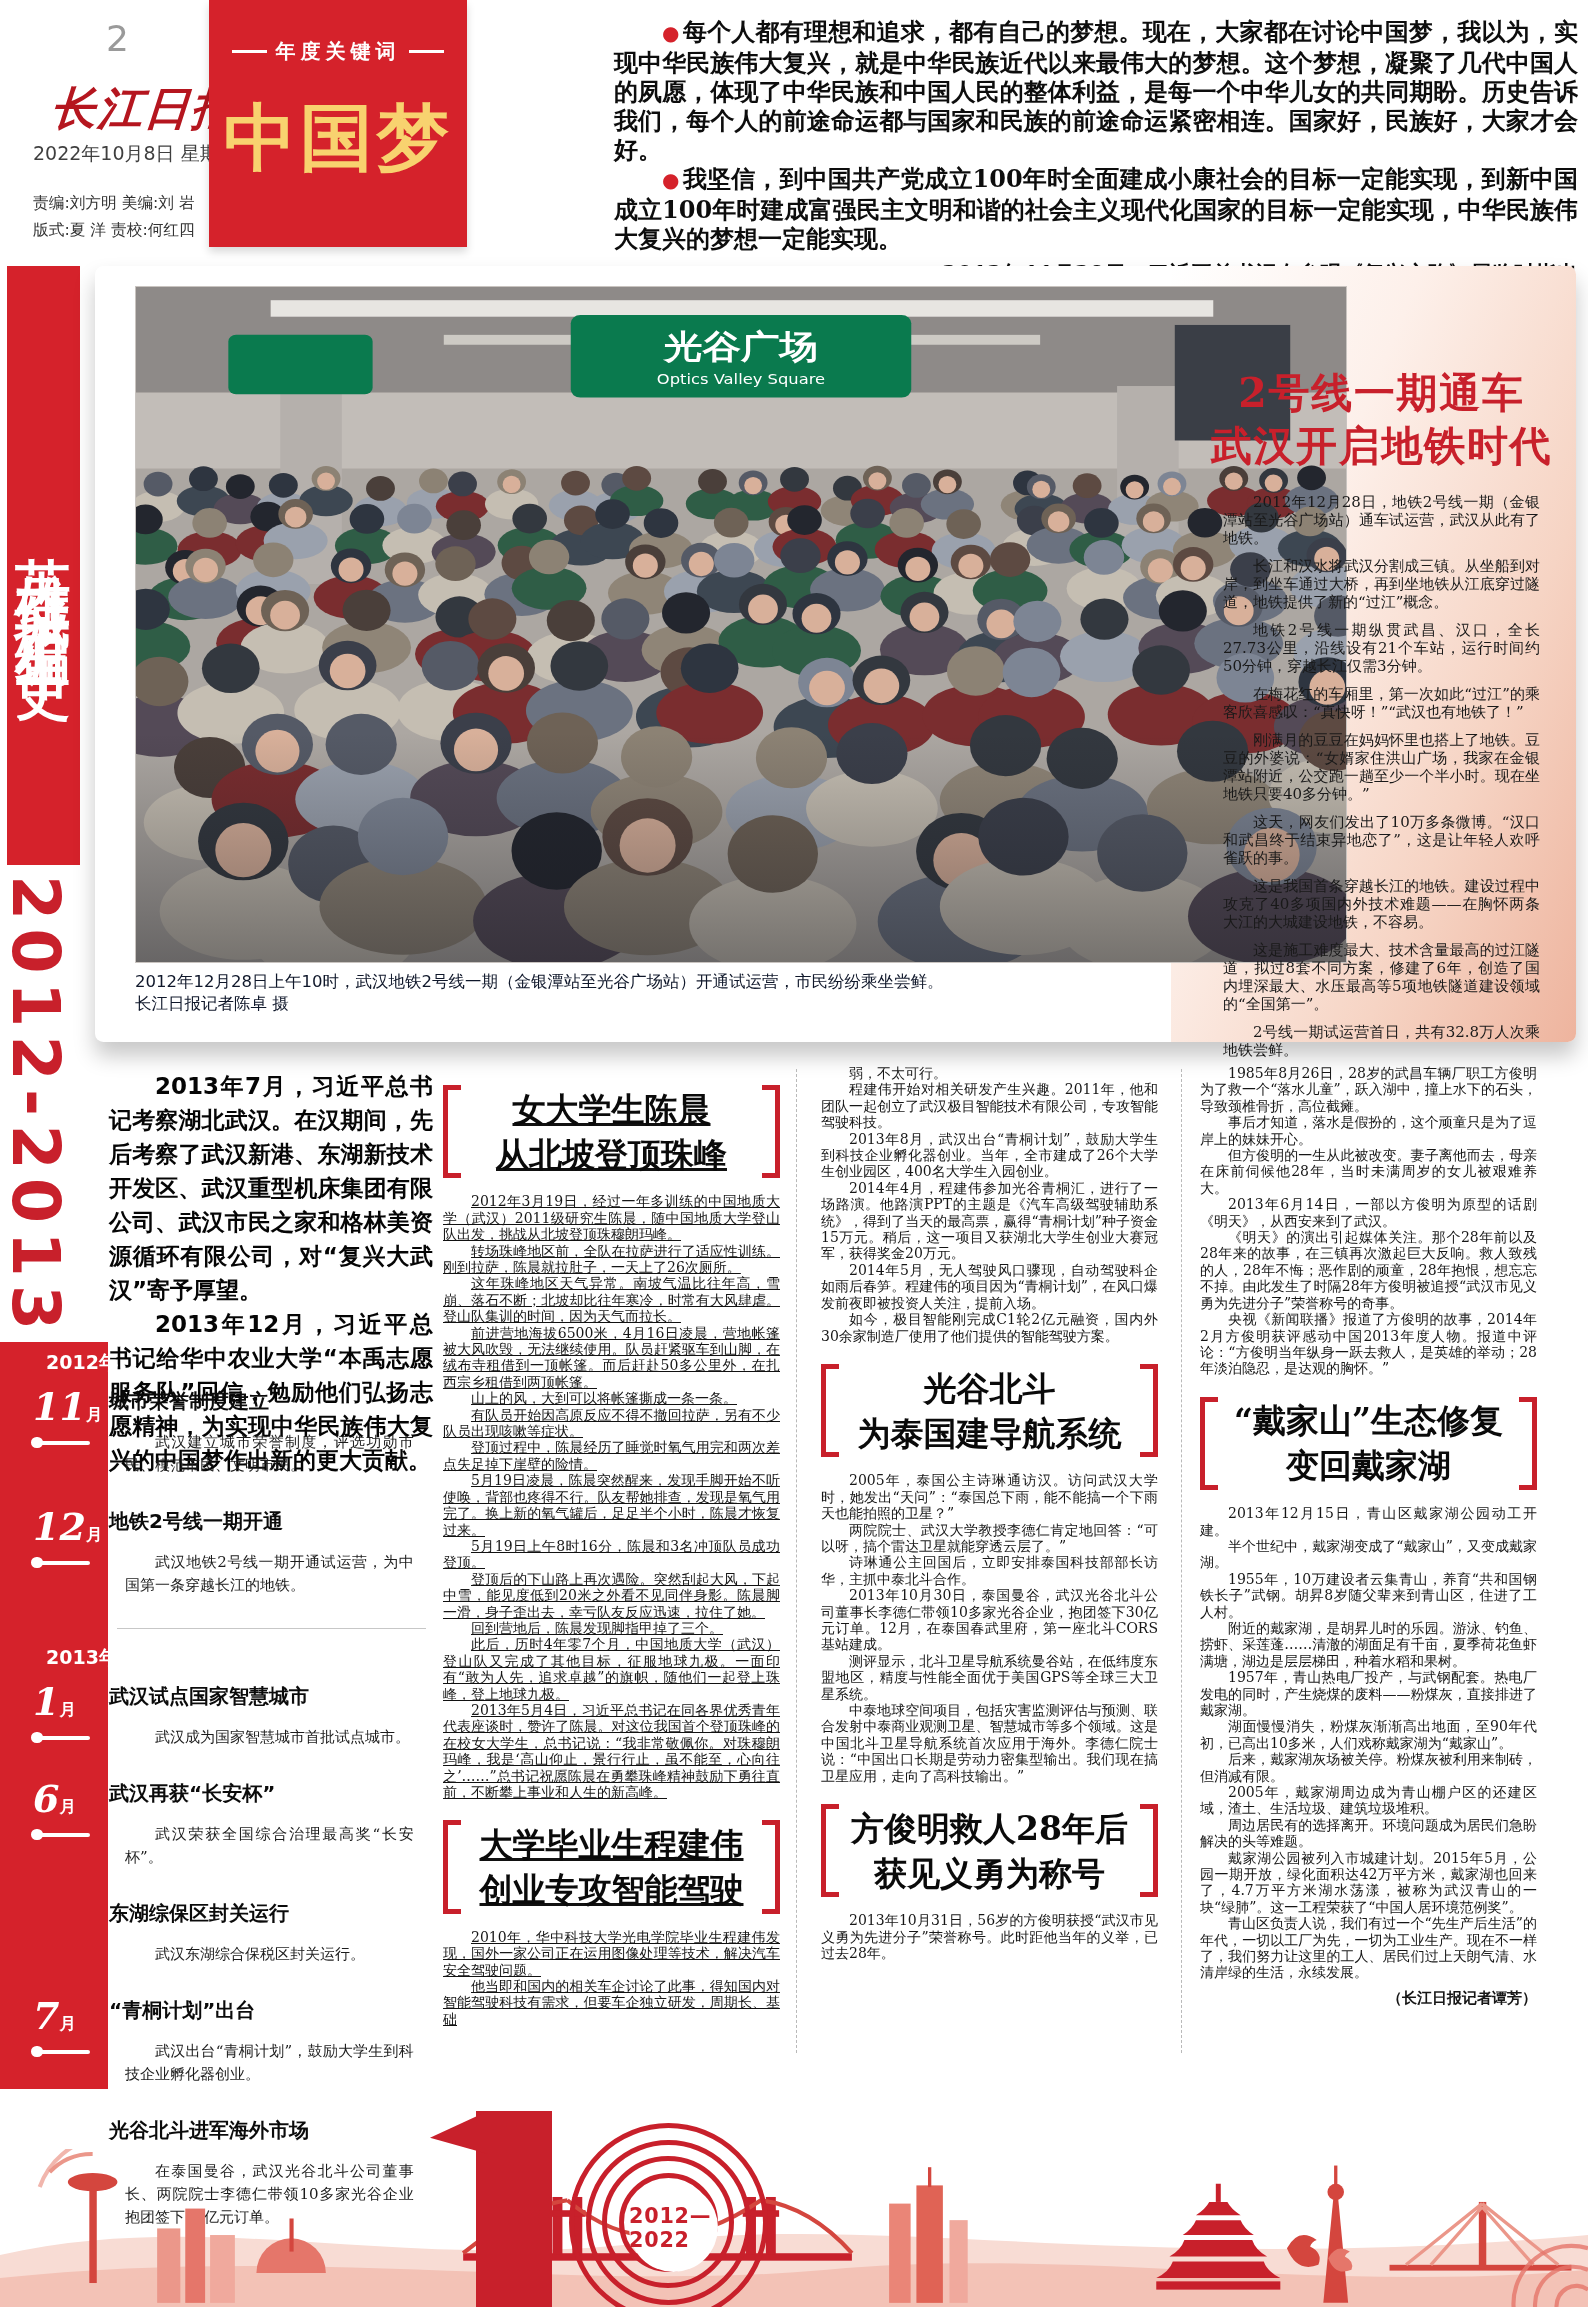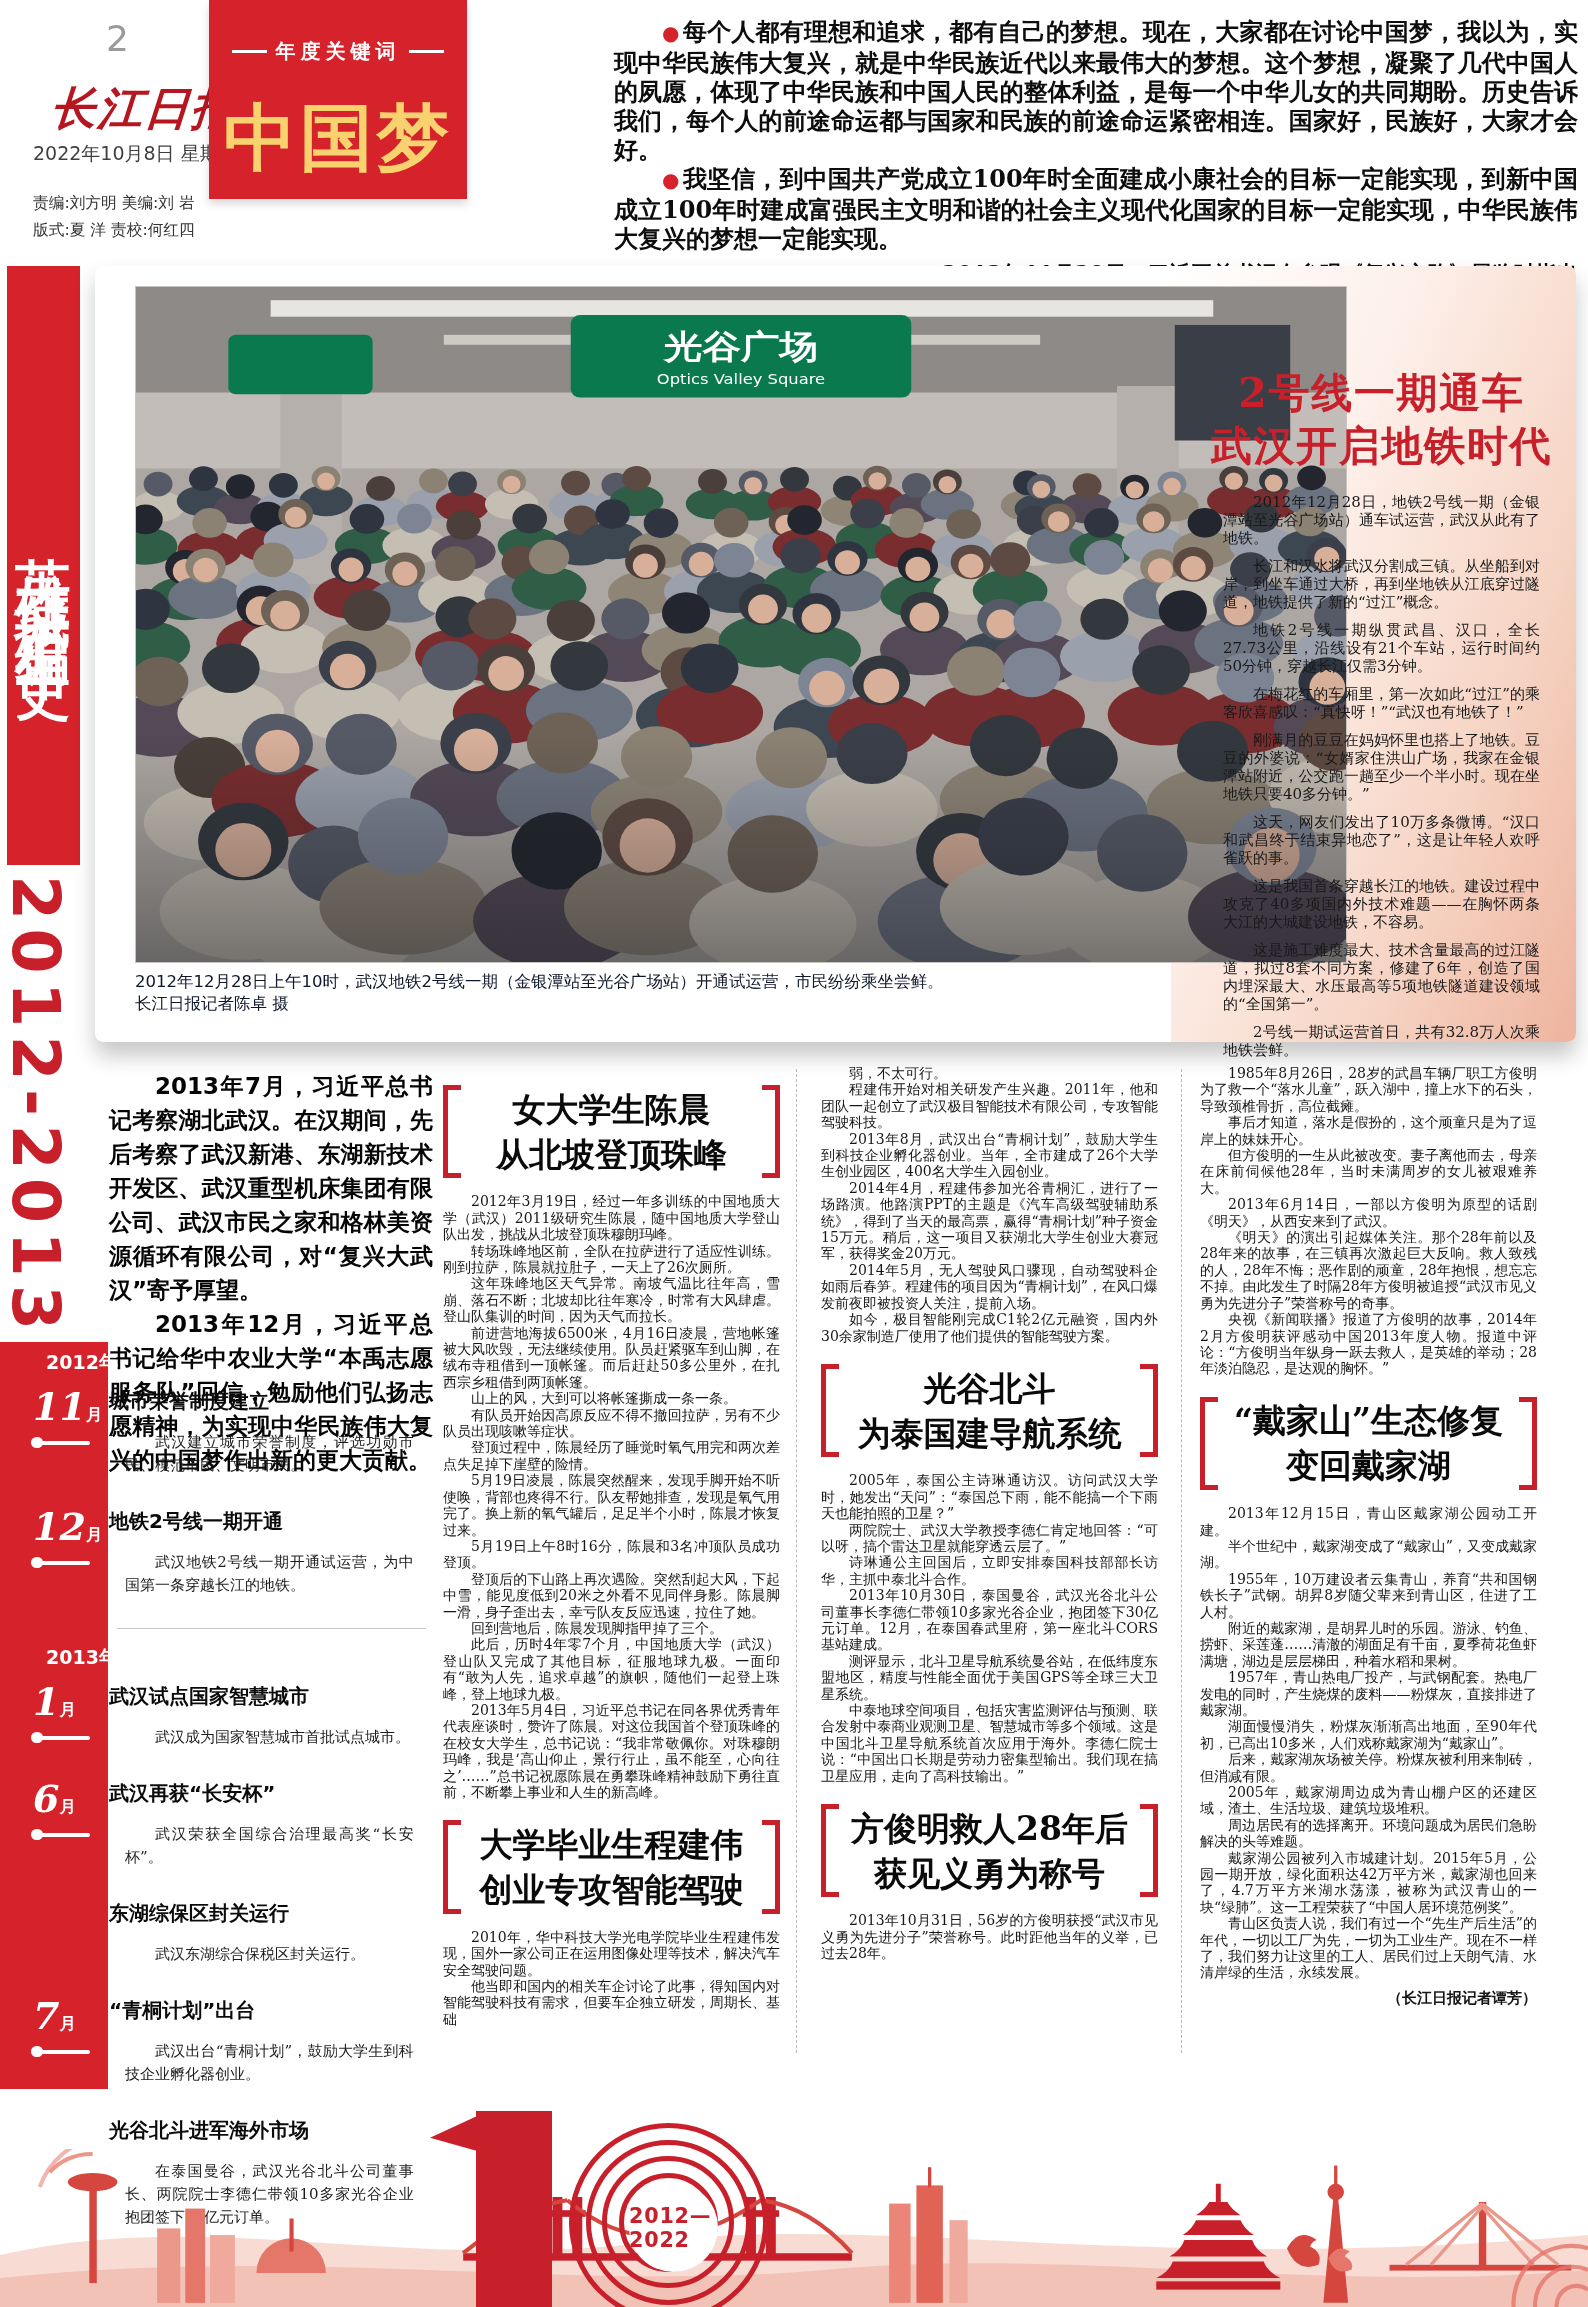--- a/index.html
+++ b/index.html
@@ -7,21 +7,21 @@
        font-family:"DejaVu Serif",serif;color:#111;}
   [data-name]{box-sizing:border-box;}
 
   
   .page-num{position:absolute;left:106px;top:18px;font:36px "DejaVu Sans",sans-serif;color:#9a9a9a;}
   .masthead{position:absolute;left:51px;top:79px;font:bold 45px "DejaVu Serif",serif;color:#b5161f;
             font-style:italic;letter-spacing:1.7px;transform:skewX(-4deg);}
   .issue-date{position:absolute;left:33px;top:141px;font:19px "DejaVu Sans",sans-serif;color:#3f3f3f;}
   .credits{position:absolute;left:33px;top:189px;font:15.7px/27px "DejaVu Sans",sans-serif;color:#333;}
 
-  .keyword-box{position:absolute;left:209px;top:0;width:258px;height:199px;background:#d5222b;
+  .keyword-box{position:absolute;left:209px;top:0;width:258px;height:247px;background:#d5222b;
                box-shadow:0 5px 8.3px rgba(0,0,0,.15);}
   .keyword-tag{position:absolute;left:0;top:38px;width:100%;display:flex;align-items:center;justify-content:center;
                color:#fff;font:bold 20px "DejaVu Sans",sans-serif;letter-spacing:5px;}
   .keyword-tag .dash{display:inline-block;width:35px;height:3.3px;background:#fff;margin:0 8.3px;}
   .keyword-main{position:absolute;left:0;top:79px;width:100%;text-align:center;
                 font:bold 73px/1.6 "DejaVu Serif",serif;color:#f8d26f;letter-spacing:3.3px;}
 
   .quote-block{position:absolute;left:614px;top:16.5px;width:964px;}
   .quote-para{margin:0;text-indent:2em;text-align:justify;
               font:bold 24px/29px "DejaVu Serif",serif;color:#0d0d0d;}
@@ -65,21 +65,21 @@
   .tl-month-suf{font:bold 16.5px "DejaVu Serif",serif;}
   .tl-marker{margin:15px 0 0 1.7px;width:55px;height:4.1px;background:#fff;border-radius:2.5px;position:relative;}
   .tl-marker::before{content:'';position:absolute;left:-3.3px;top:-4.1px;width:11.6px;height:11.6px;border-radius:50%;background:#fff;}
   .tl-entry{padding-right:3.3px;}
   .tl-entry-title{font:bold 20px "DejaVu Sans",sans-serif;color:#0b0b0b;margin:0 0 5.8px;}
   .tl-entry-text{font:15px/23px "DejaVu Serif",serif;color:#1c1c1c;text-indent:2em;text-align:justify;margin:16px;}
   .tl-divider{height:0.8px;background:#c7c7c7;margin:1.7px 6.6px 16.5px 117px;}
 
   
   .col{position:absolute;top:1065px;width:337px;}
-  #col2{left:443px;} #col3{left:821px;} #col4{left:1200px;}
+  #col2{left:443px;text-decoration:underline;} #col3{left:821px;} #col4{left:1200px;}
   .col-sep{position:absolute;top:1069px;height:984px;border-left:1.7px dashed #b9b9b9;}
   .sep1{left:796px;} .sep2{left:1181px;}
   .col-para{margin:0;text-indent:2em;text-align:justify;font:14px/16.4px "DejaVu Serif",serif;color:#161616;}
   .col-title{display:flex;align-items:stretch;justify-content:space-between;margin:20px 0 15px;}
   .title-lines{flex:1;text-align:center;font:bold 33px/45px "DejaVu Serif",serif;color:#0a0a0a;padding:1.7px 0;}
   .bracket{width:18px;}
   .bracket.bl{border-left:5px solid #c8202b;border-top:5px solid #c8202b;border-bottom:5px solid #c8202b;}
   .bracket.br{border-right:5px solid #c8202b;border-top:5px solid #c8202b;border-bottom:5px solid #c8202b;}
   .col-credit{margin:8.3px 0 0;text-align:right;font:bold 15px "DejaVu Serif",serif;color:#161616;}
 

